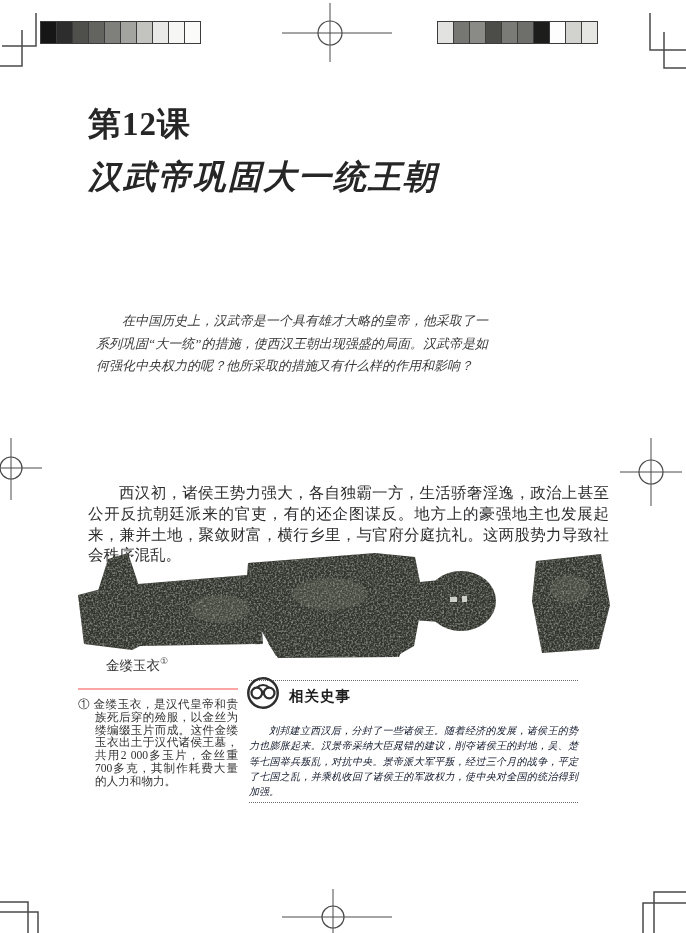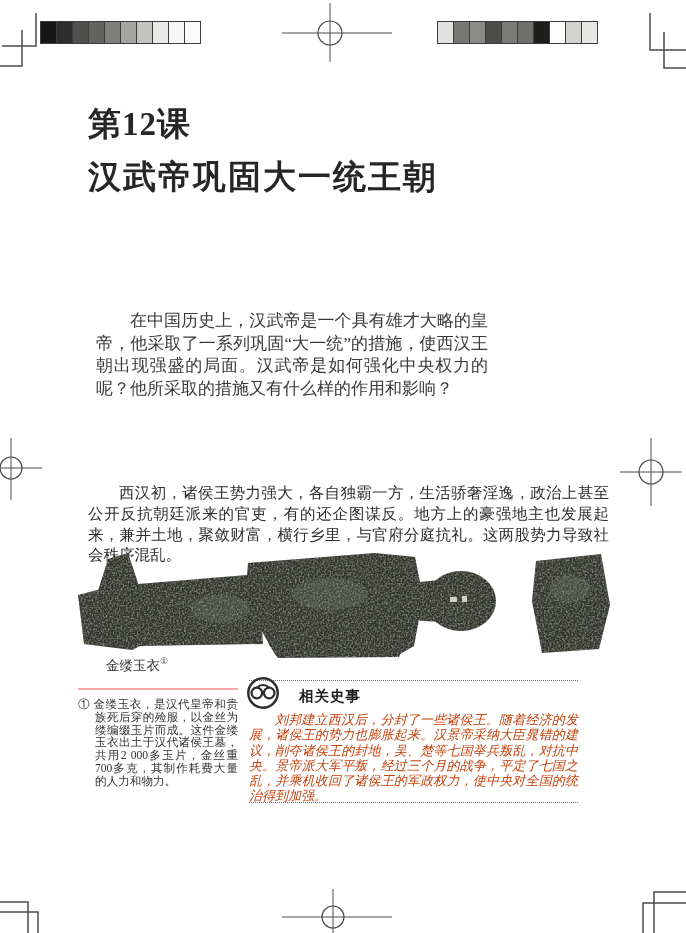--- a/index.html
+++ b/index.html
@@ -9,25 +9,25 @@
 
   
   .mark { position:absolute; }
   .calib { position:absolute; top:21px; display:flex; }
   .calib div { width:17px; height:23px; border:1px solid #3c3c3c; margin-left:-1px; }
   .calib-left { left:41px; }
   .calib-right { left:438px; }
 
   
   .lesson-number { position:absolute; left:88px; top:102px; font-size:33px; color:#262626; letter-spacing:1px; }
-  .lesson-title  { position:absolute; left:88px; top:155px; font-size:33px; color:#262626; letter-spacing:2px; }
+  .lesson-title  { position:absolute; left:88px; top:155px; font-size:33px; color:#262626; letter-spacing:2px;font-style:italic; }
 
   
   .intro { position:absolute; left:96px; top:310px; width:392px;
-           font-size:17px; line-height:22.5px; 
+           font-size:13px; line-height:22.5px; font-style:italic;
            color:#39393b; text-indent:2em; text-align:justify; }
 
   
   .sec-heading { position:absolute; left:88px; top:456px; font-size:17px; font-weight:bold; color:#1f1f1f;
                  font-family:"Liberation Sans","DejaVu Sans",sans-serif; }
   .sec-para { position:absolute; left:88px; top:483px; width:521px;
               font-size:15.5px; line-height:20.8px; color:#2d2d2f;
               text-indent:2em; text-align:justify; }
 
   
@@ -40,24 +40,24 @@
               border-top:2px solid #fca5a5; padding-top:9px;
               font-size:11.6px; line-height:12.8px; color:#333;
               text-align:justify; }
   .footnote .fn { padding-left:17px; text-indent:-17px; }
 
   
   .rel-box { position:absolute; left:249px; top:680px; width:329px; height:123px;
              border-top:1.5px dotted #6a6a6a; border-bottom:1.5px dotted #6a6a6a; }
   .rel-head { display:flex; align-items:center; margin-top:1px; height:28px; }
   .rel-icon { width:40px; height:38px; margin-left:-6px; margin-top:-6px; flex:0 0 auto; }
-  .rel-title { font-weight:bold; font-size:14.5px; color:#1d1d1d; margin-left:16px;
+  .rel-title { font-weight:bold; font-size:14.5px; color:#1d1d1d; margin-left:6px;
                font-family:"Liberation Sans","DejaVu Sans",sans-serif; letter-spacing:1px; }
-  .rel-text { margin-top:2px; font-size:13px; line-height:15.3px; font-style:italic;
-              color:#c2410c; text-indent:2em; text-align:justify; }
+  .rel-text { margin-top:13px; font-size:10px; line-height:15.3px; font-style:italic;
+              color:#0f172a; text-indent:2em; text-align:justify; }
 
   
   .footer { position:absolute; left:88px; top:818px; font-size:12.5px; color:#3a3a3a; display:flex; align-items:baseline; }
   .footer .pageno { font-size:14.5px; margin-right:16px; letter-spacing:1px; }
   .footer .book { letter-spacing:1px; }
 
   svg { display:block; }
 </style>
 </head>
 <body>

